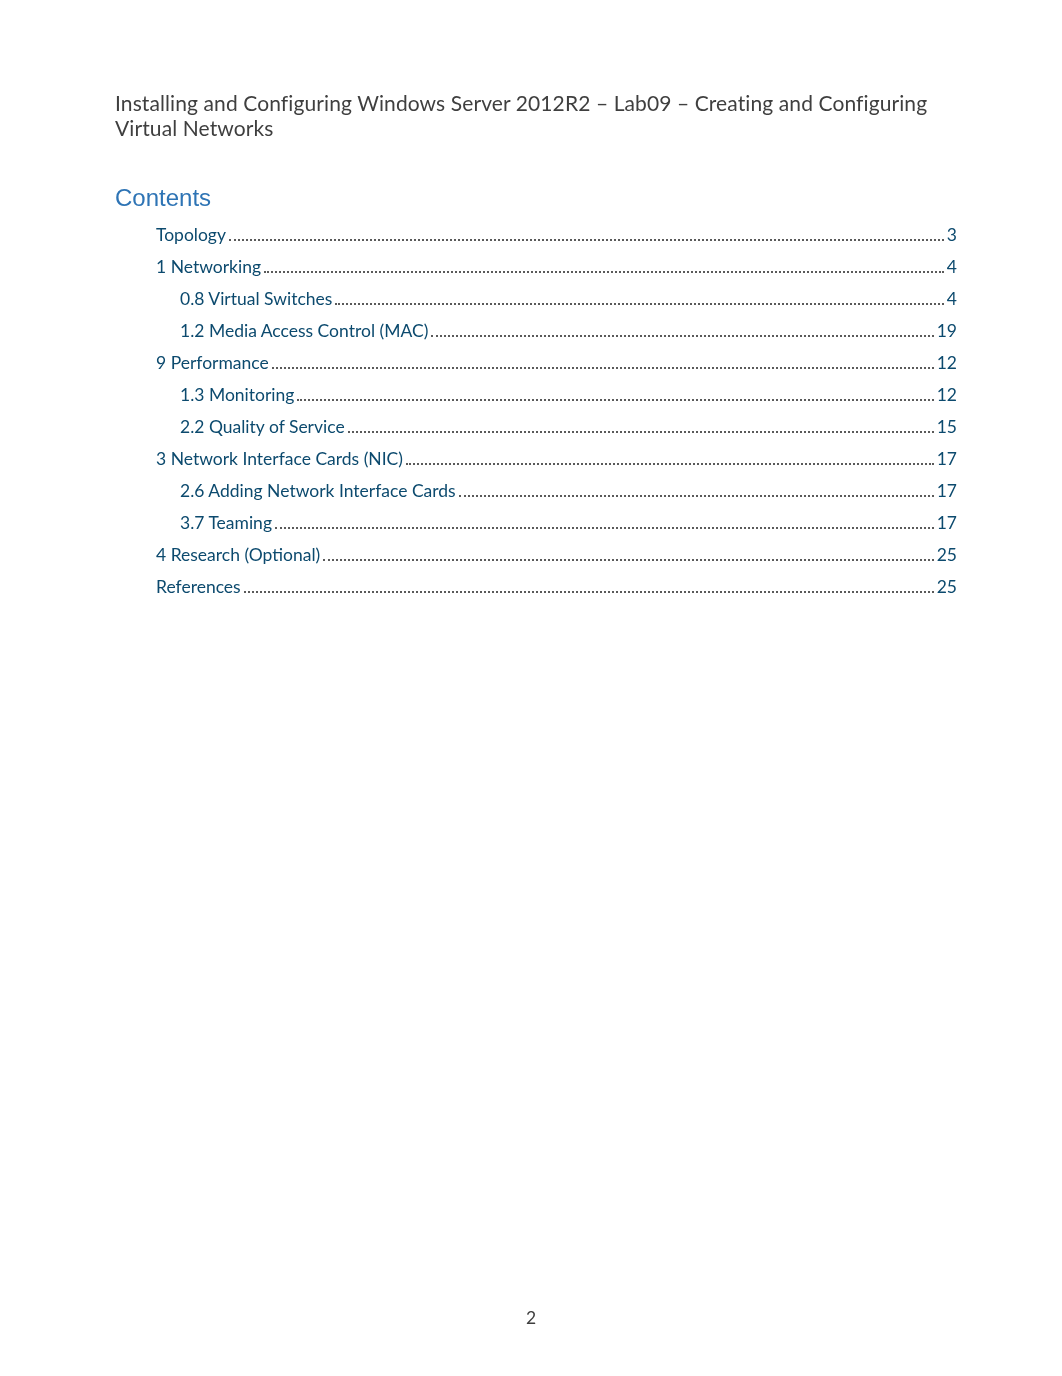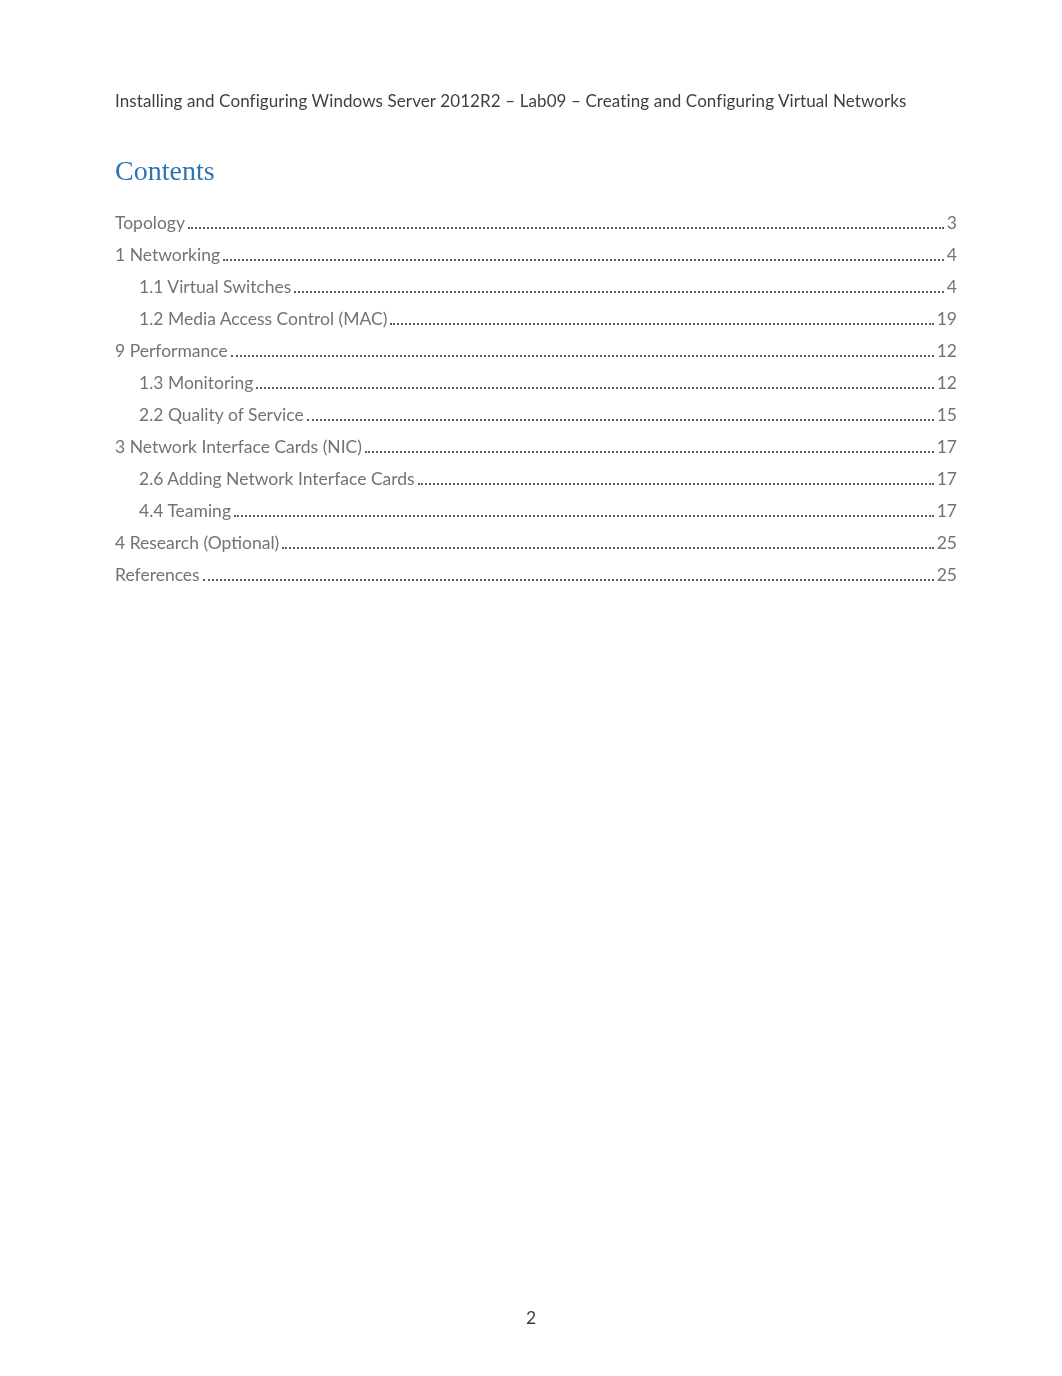--- a/index.html
+++ b/index.html
@@ -12,41 +12,42 @@
     color: #3a3a3a;
   }
   .page {
     box-sizing: border-box;
     width: 1062px;
     height: 1376px;
     padding: 90px 105px 40px 115px;
     position: relative;
   }
   .header-text {
-    font-size: 17px;
+    font-size: 21px;
     color: #3f3f3f;
     letter-spacing: 0.1px;
     margin-bottom: 44px;
   }
   .title {
-    font-family: Liberation Serif, serif;
-    font-size: 28px;
+    font-family: Liberation Sans, sans-serif;
+    font-size: 24px;
     color: #2e74b5;
-    margin-bottom: 20px;
+    margin-bottom: 7px;
   }
   .toc {
     margin-top: 4px;
   }
   .toc-entry {
     display: flex;
     align-items: baseline;
     font-size: 17.5px;
-    color: #737373;
+    color: #0c4a6e;
     line-height: 1;
     padding: 7px 0 7px 0;
+    margin-left: 41px;
   }
   .toc-entry.level-2 {
     padding-left: 24px;
   }
   .toc-label {
     white-space: nowrap;
   }
   .toc-dots {
     flex: 1 1 auto;
     border-bottom: 2px dotted #5a5a5a;
@@ -83,21 +84,21 @@
       <span class="toc-page">3</span>
     </div>
 
     <div class="toc-entry level-1">
       <span class="toc-label">1 Networking</span>
       <span class="toc-dots"></span>
       <span class="toc-page">4</span>
     </div>
 
     <div class="toc-entry level-2">
-      <span class="toc-label">1.1 Virtual Switches</span>
+      <span class="toc-label">0.8 Virtual Switches</span>
       <span class="toc-dots"></span>
       <span class="toc-page">4</span>
     </div>
 
     <div class="toc-entry level-2">
       <span class="toc-label">1.2 Media Access Control (MAC)</span>
       <span class="toc-dots"></span>
       <span class="toc-page">19</span>
     </div>
 
@@ -125,21 +126,21 @@
       <span class="toc-page">17</span>
     </div>
 
     <div class="toc-entry level-2">
       <span class="toc-label">2.6 Adding Network Interface Cards</span>
       <span class="toc-dots"></span>
       <span class="toc-page">17</span>
     </div>
 
     <div class="toc-entry level-2">
-      <span class="toc-label">4.4 Teaming</span>
+      <span class="toc-label">3.7 Teaming</span>
       <span class="toc-dots"></span>
       <span class="toc-page">17</span>
     </div>
 
     <div class="toc-entry level-1">
       <span class="toc-label">4 Research (Optional)</span>
       <span class="toc-dots"></span>
       <span class="toc-page">25</span>
     </div>
 

